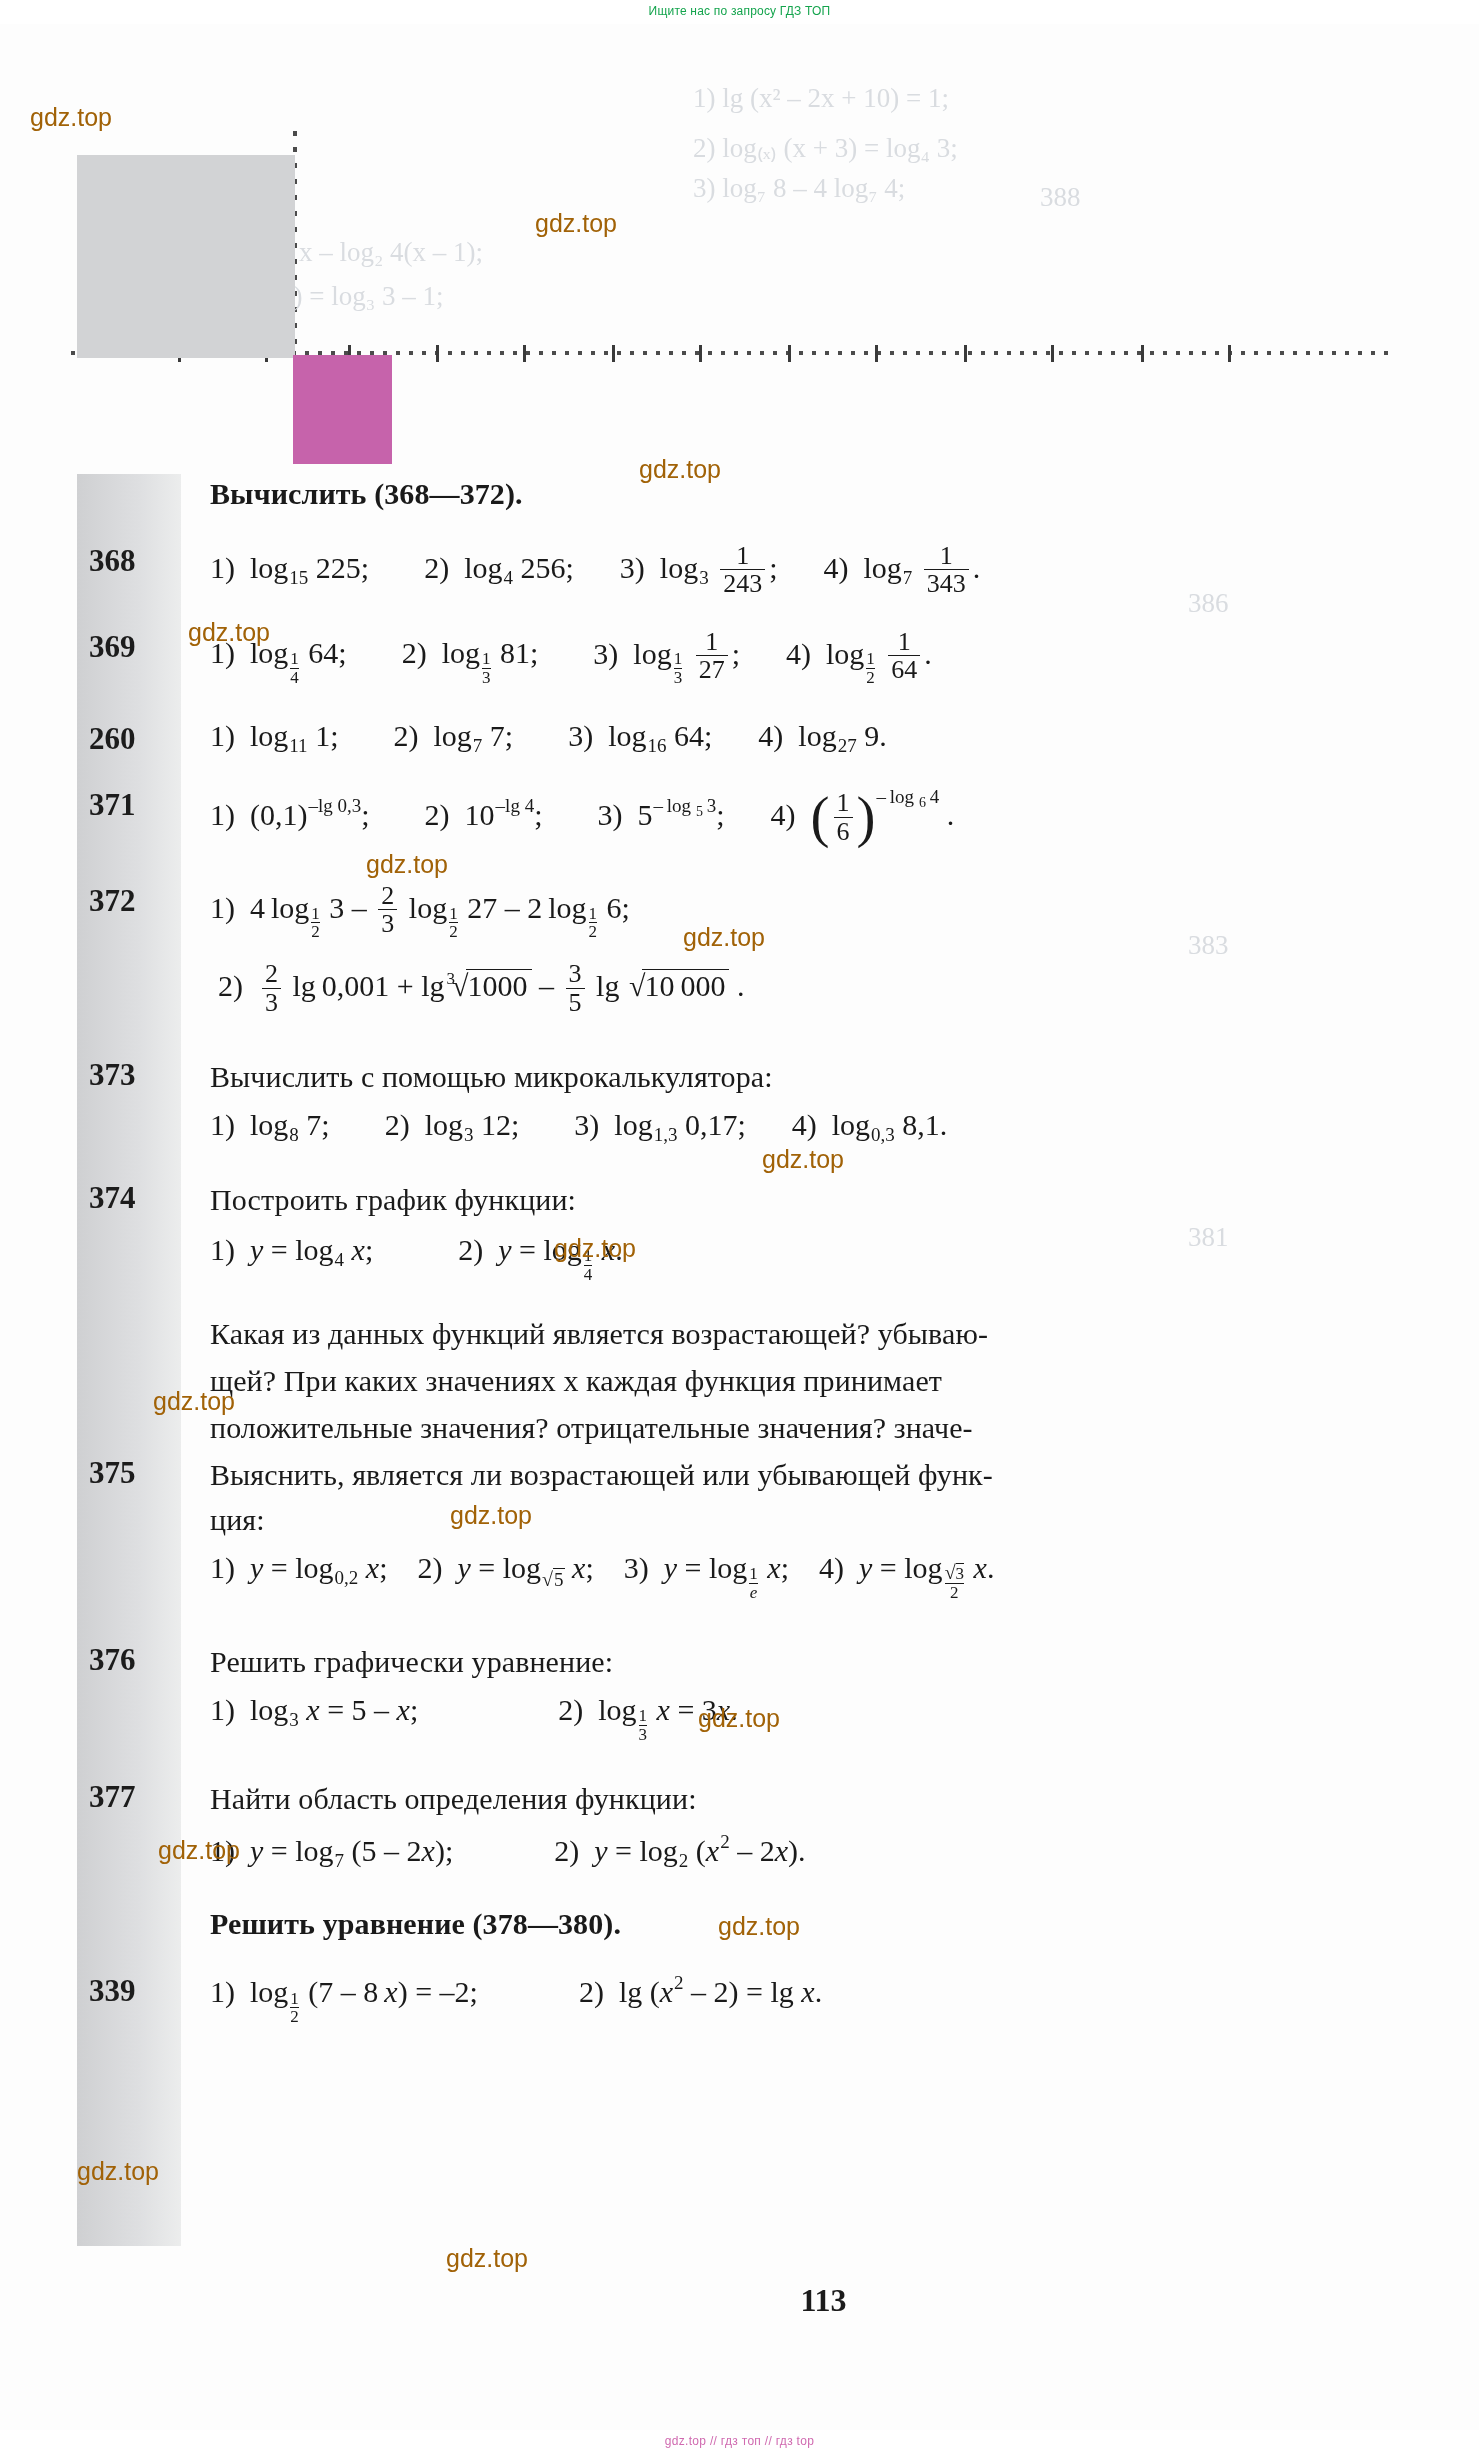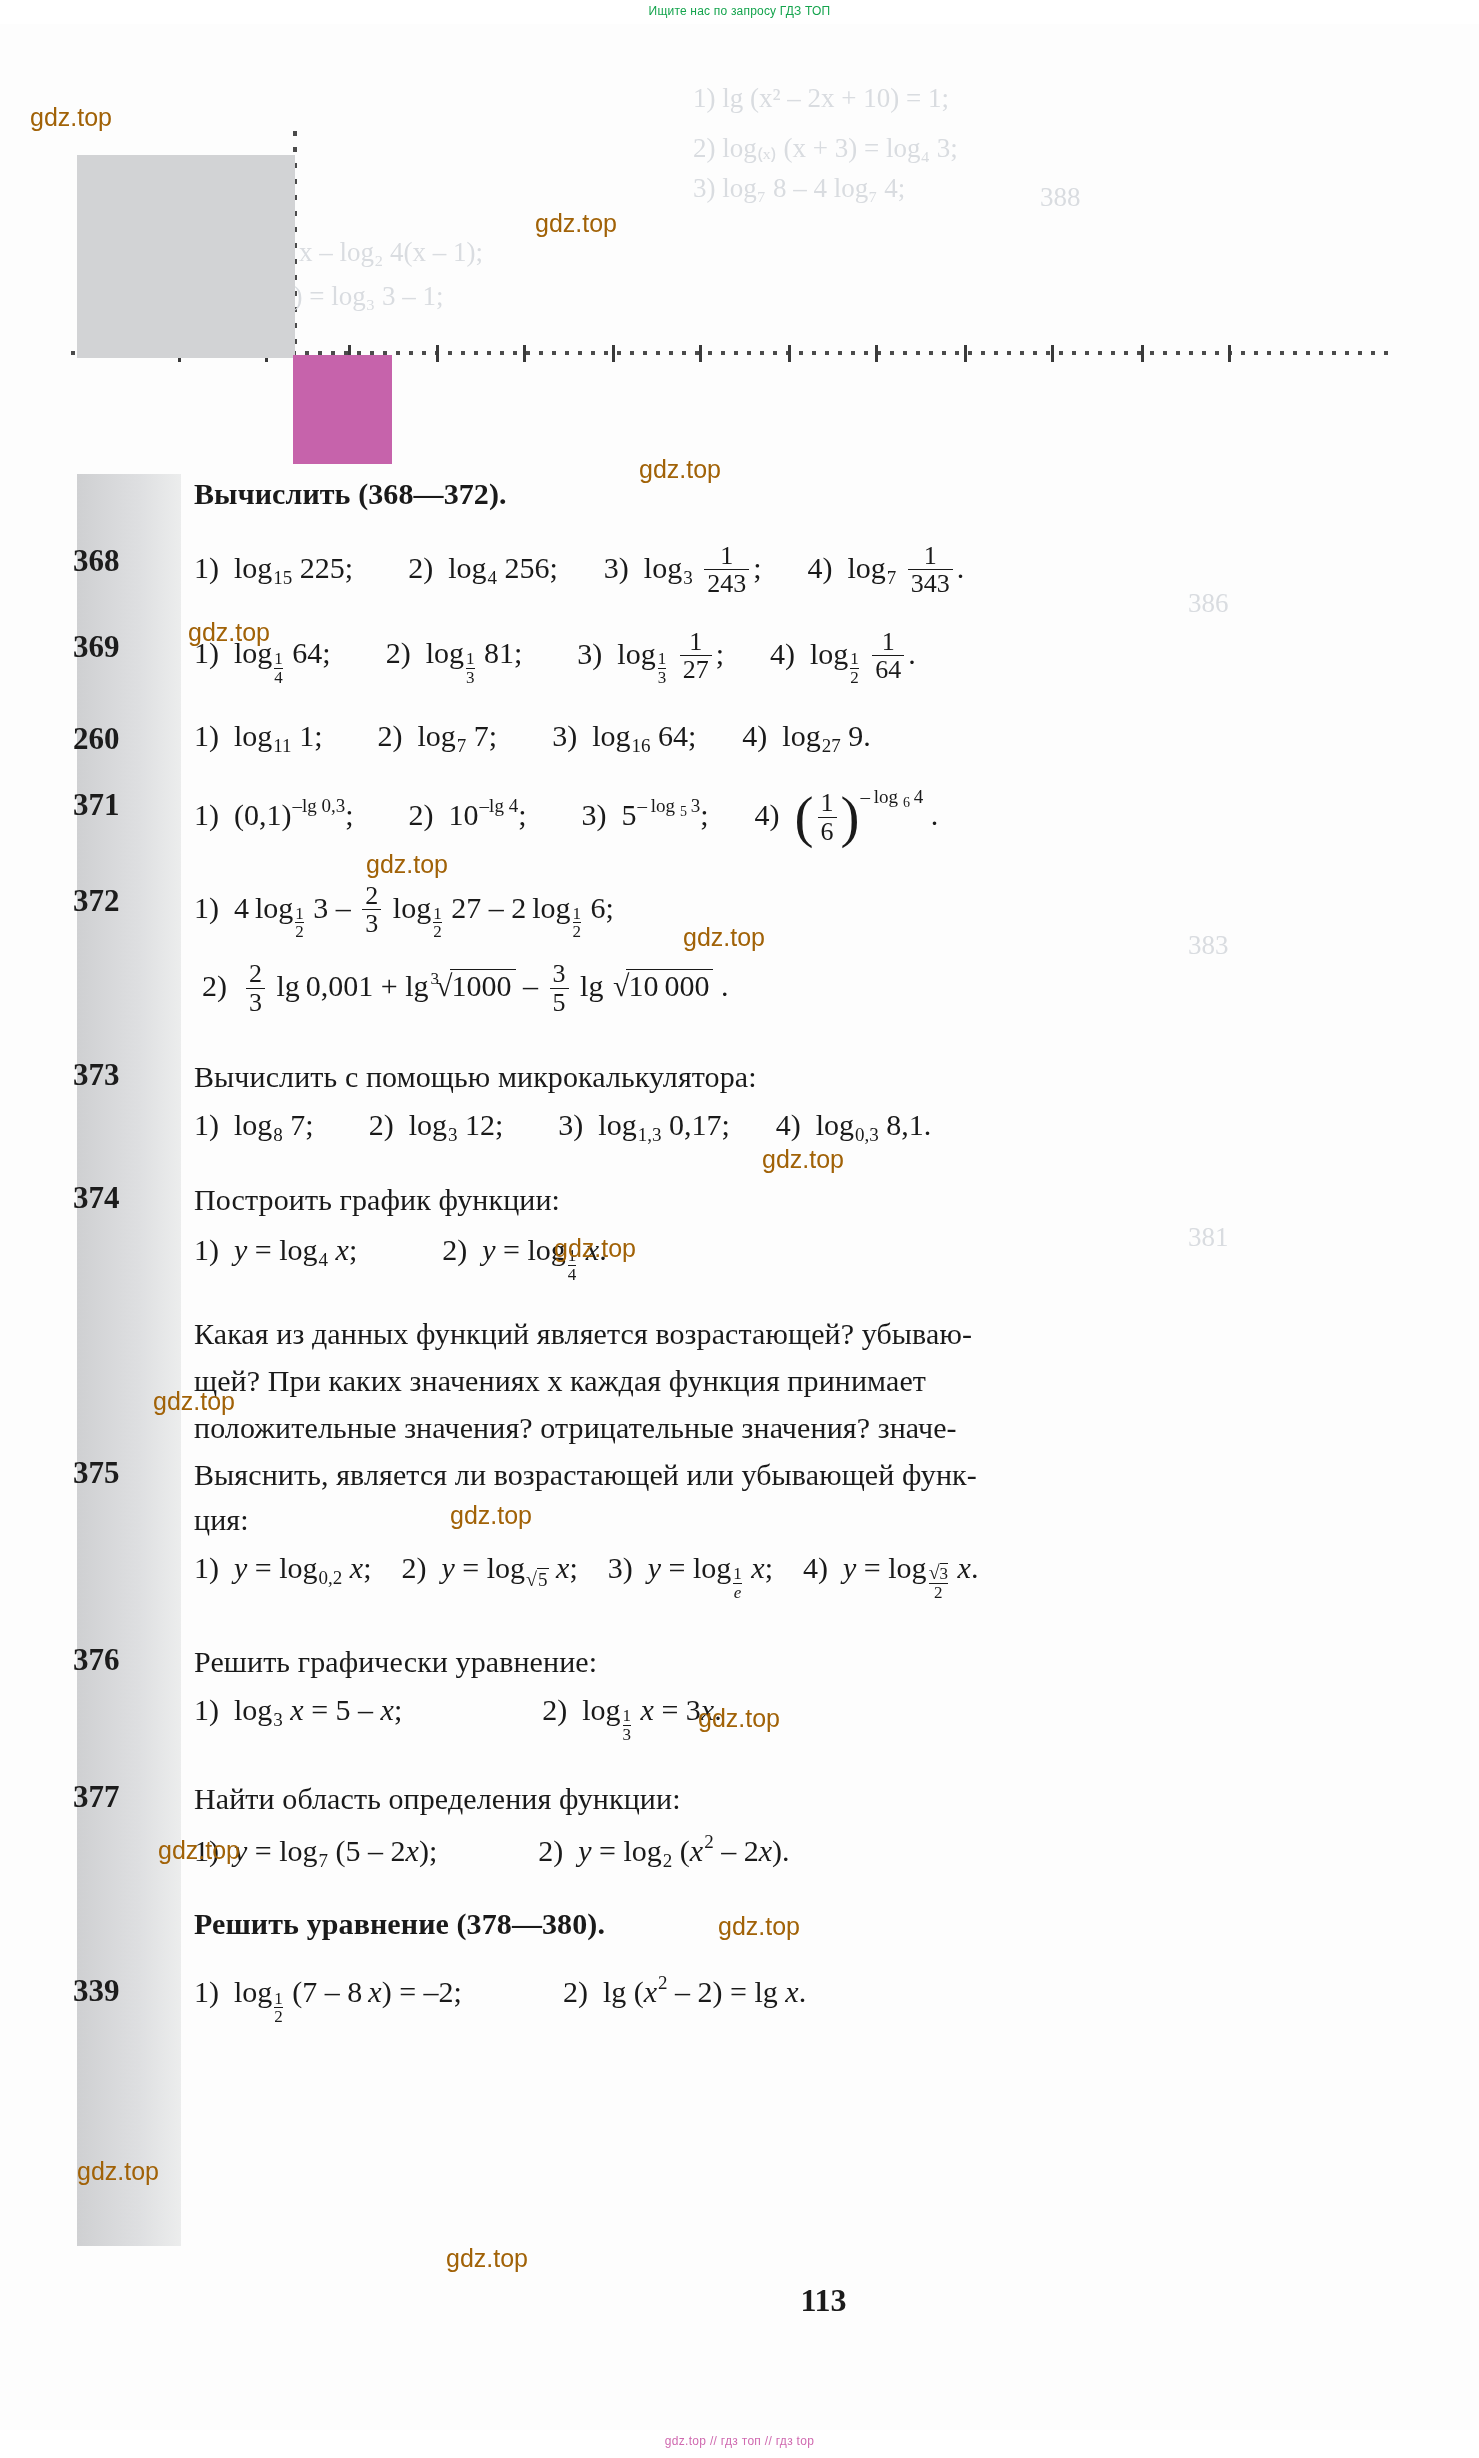--- a/index.html
+++ b/index.html
@@ -102,21 +102,21 @@
   .gutter {
     position: absolute;
     left: 77px; top: 450px;
     width: 104px; height: 1772px;
     background: linear-gradient(to right, #cfd0d2 0%, #dedfe1 60%, #eceded 100%);
   }
 
   
   .content {
     position: absolute;
-    left: 194px; top: 450px;
+    left: 210px; top: 450px;
     width: 1178px;
   }
 
   .row { position: relative; }
 
   .exnum {
     position: absolute;
     left: -121px;
     width: 95px;
     text-align: left;

